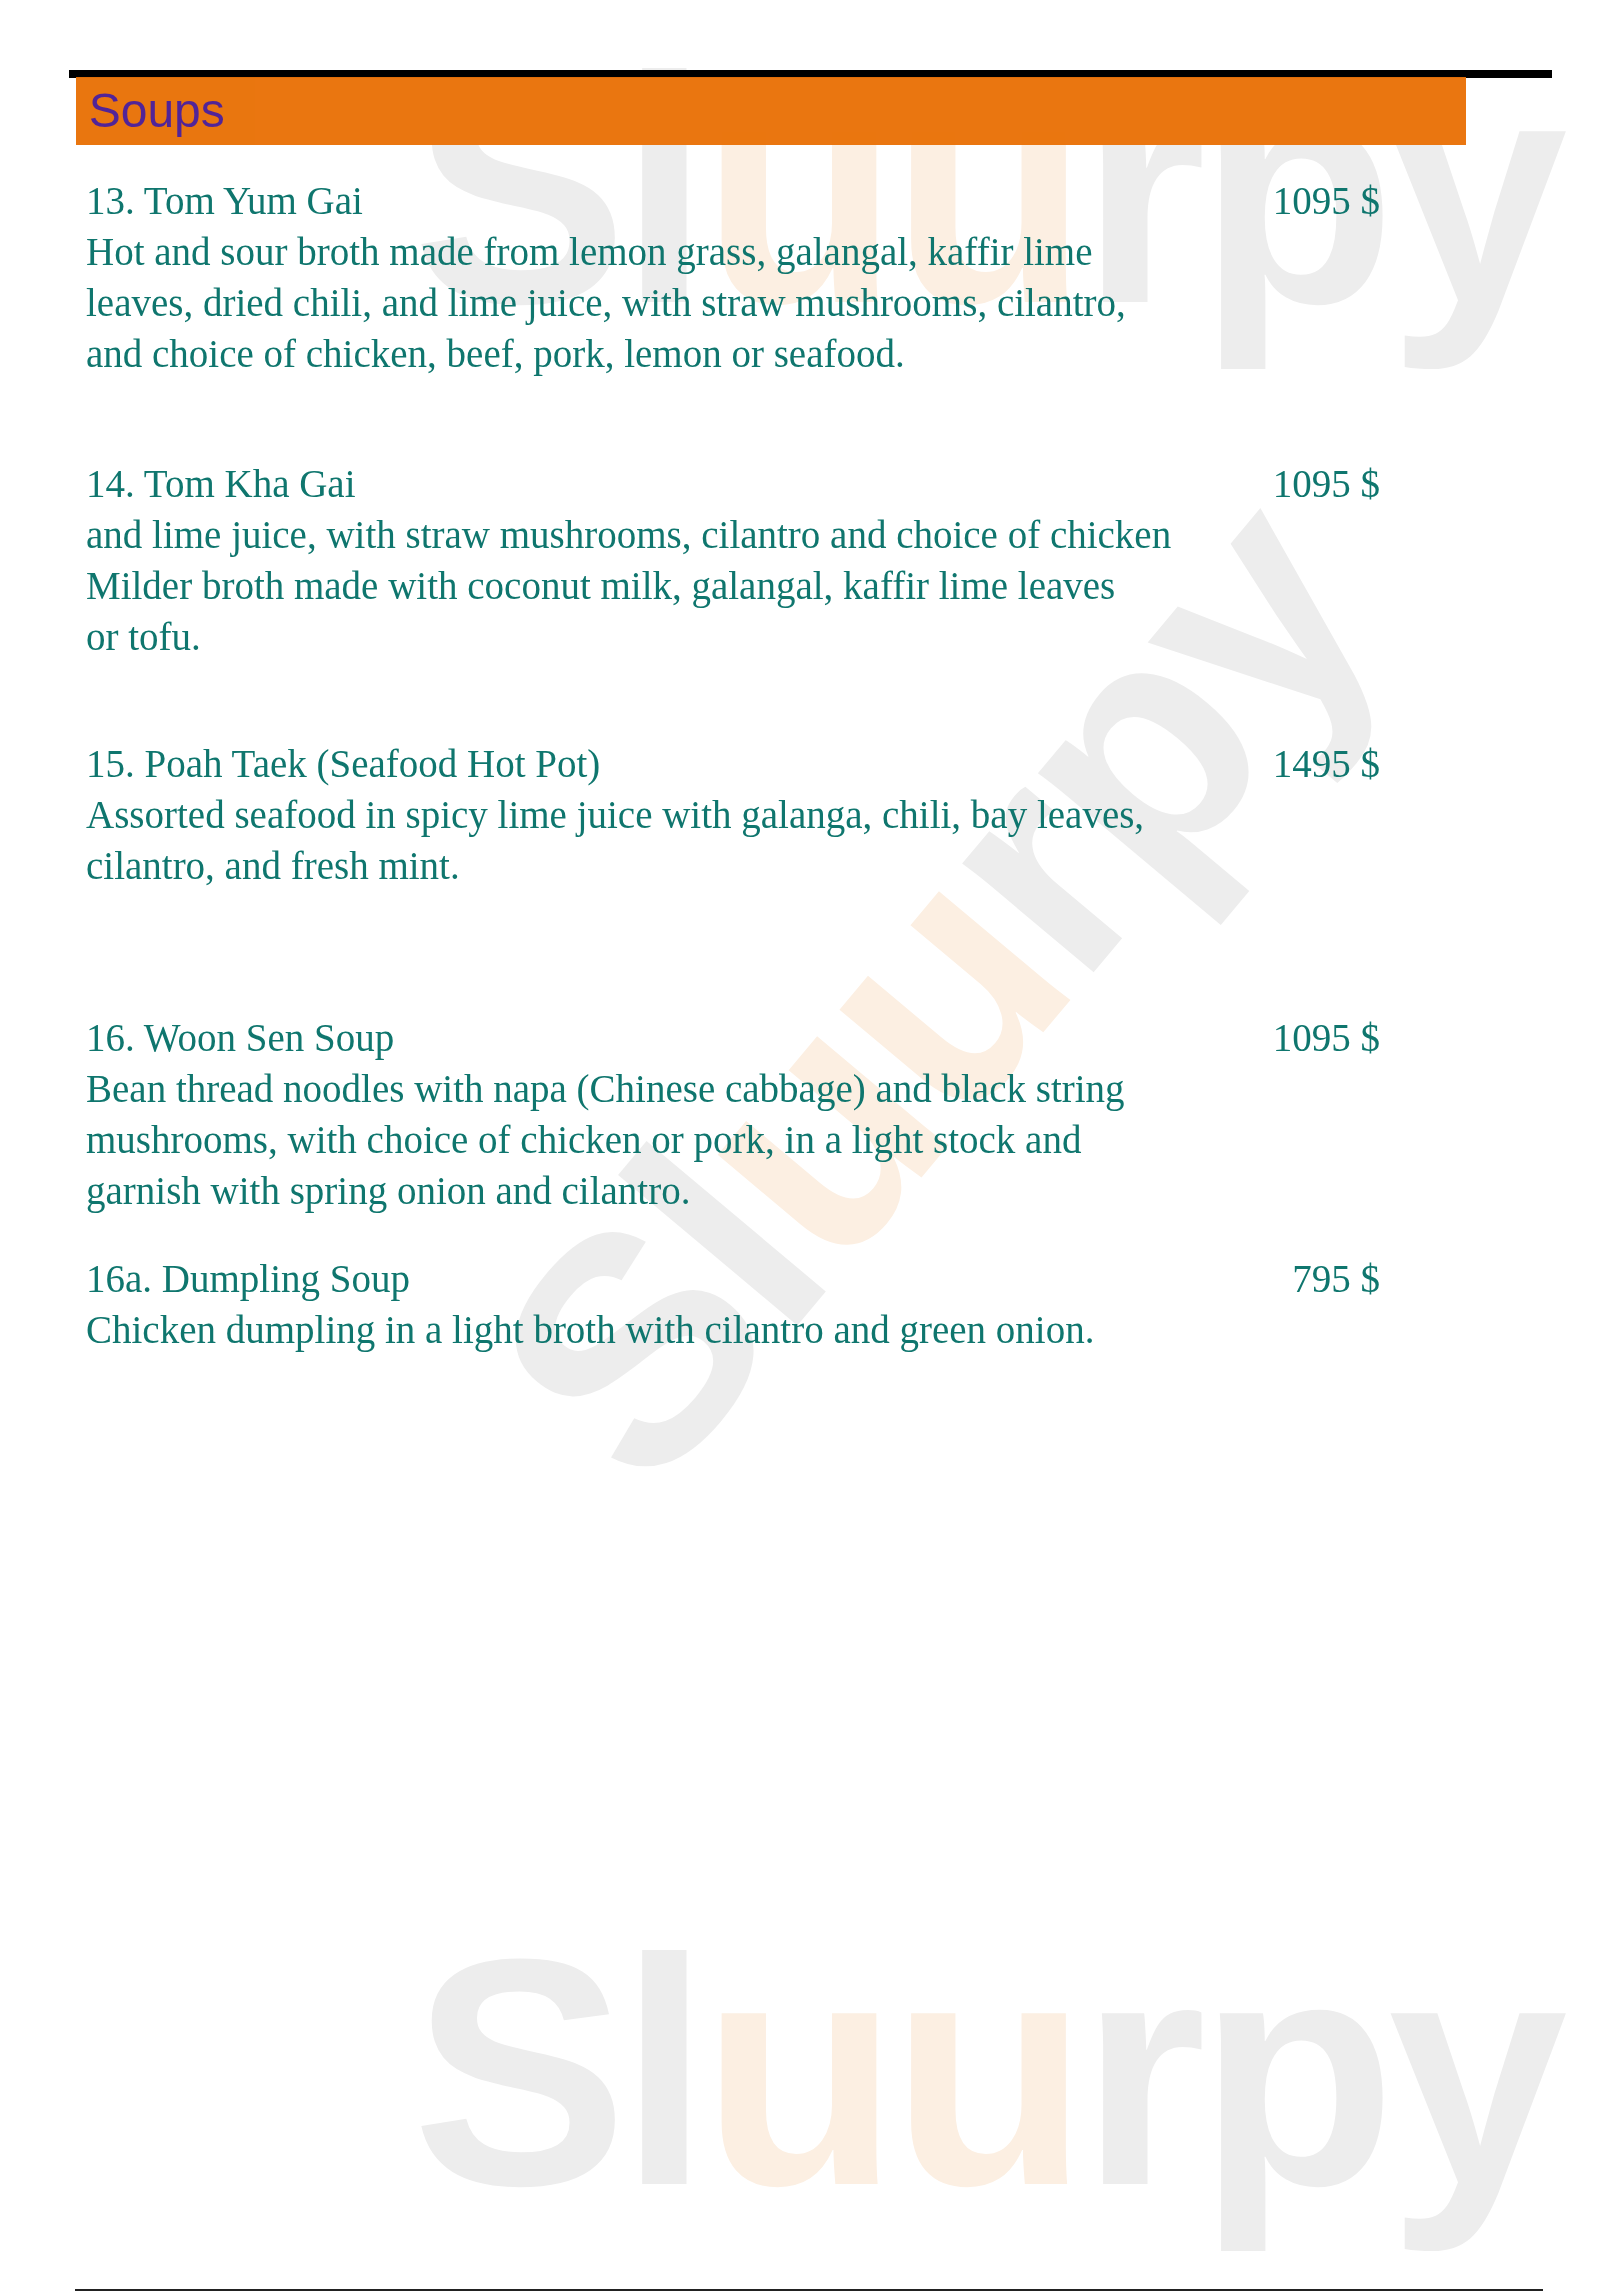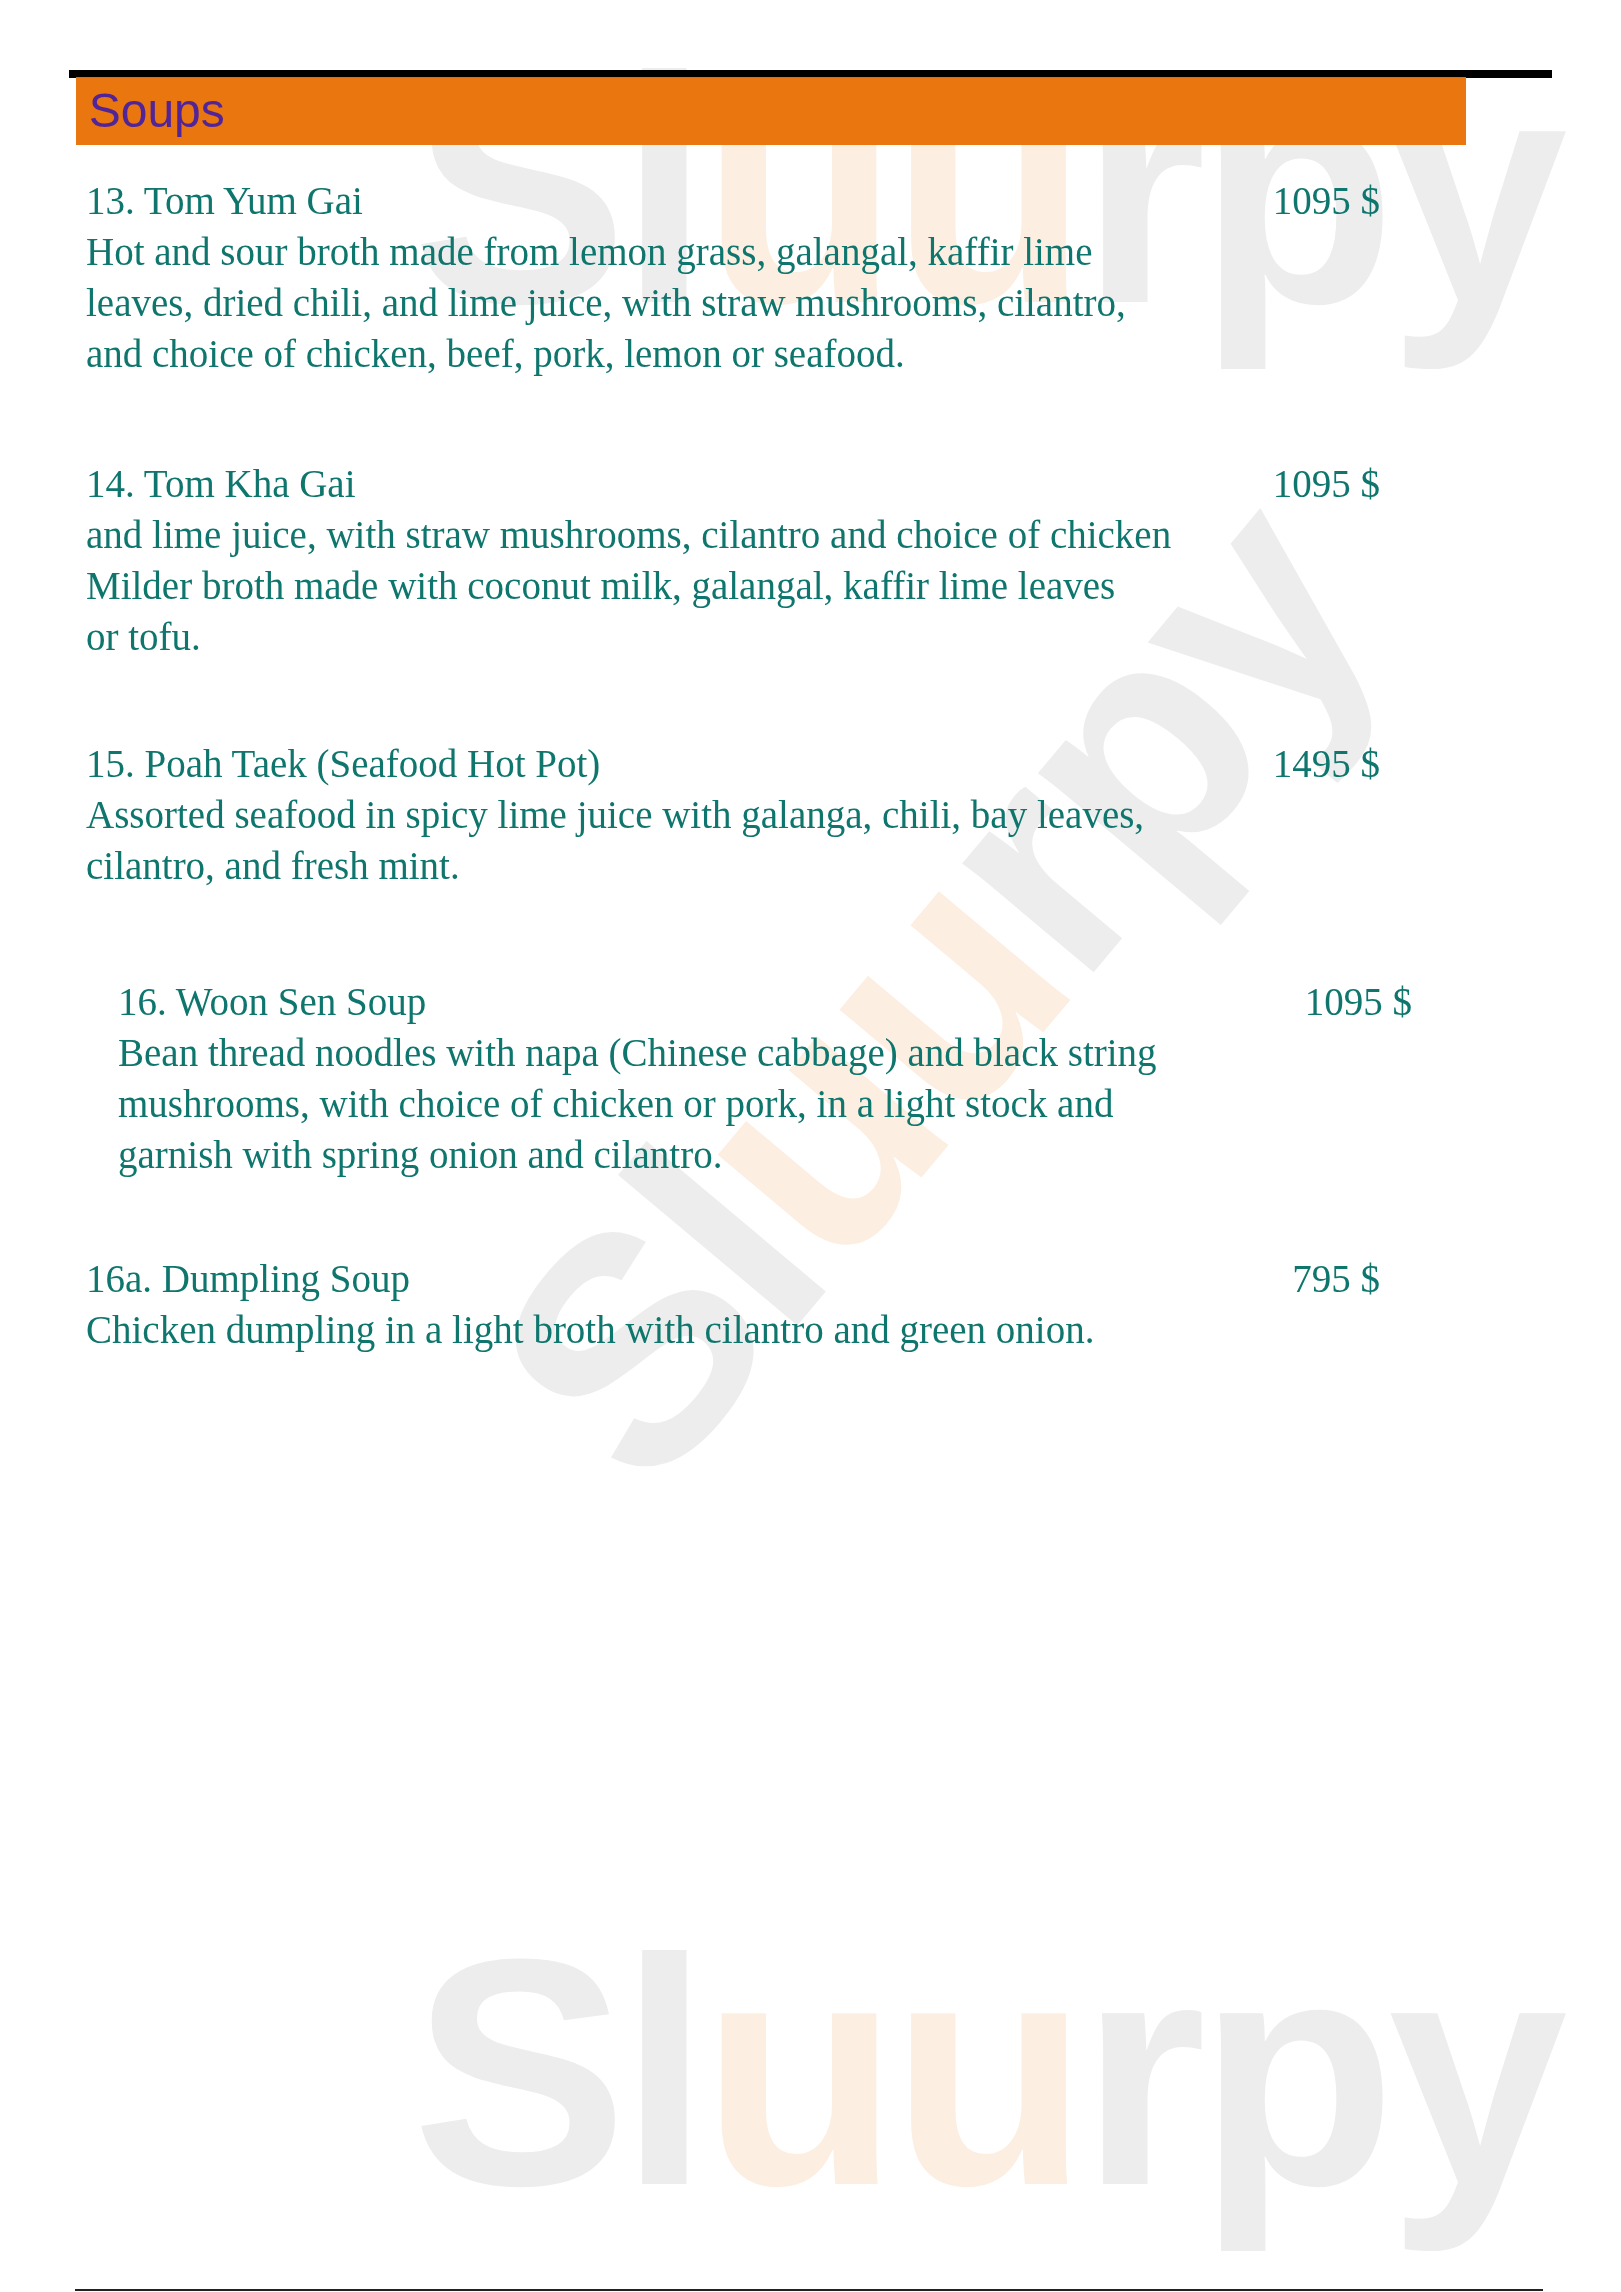--- a/index.html
+++ b/index.html
@@ -63,21 +63,21 @@
 
 <div class="item" style="top:738px;">
   <div class="item-row">
     <span class="item-title">15. Poah Taek (Seafood Hot Pot)</span>
     <span class="item-price">1495 $</span>
   </div>
   <span class="desc-line">Assorted seafood in spicy lime juice with galanga, chili, bay leaves,</span>
   <span class="desc-line">cilantro, and fresh mint.</span>
 </div>
 
-<div class="item" style="top:976px;margin-left:32px;">
+<div class="item" style="top:1012px;">
   <div class="item-row">
     <span class="item-title">16. Woon Sen Soup</span>
     <span class="item-price">1095 $</span>
   </div>
   <span class="desc-line">Bean thread noodles with napa (Chinese cabbage) and black string</span>
   <span class="desc-line">mushrooms, with choice of chicken or pork, in a light stock and</span>
   <span class="desc-line">garnish with spring onion and cilantro.</span>
 </div>
 
 <div class="item" style="top:1253px;">

